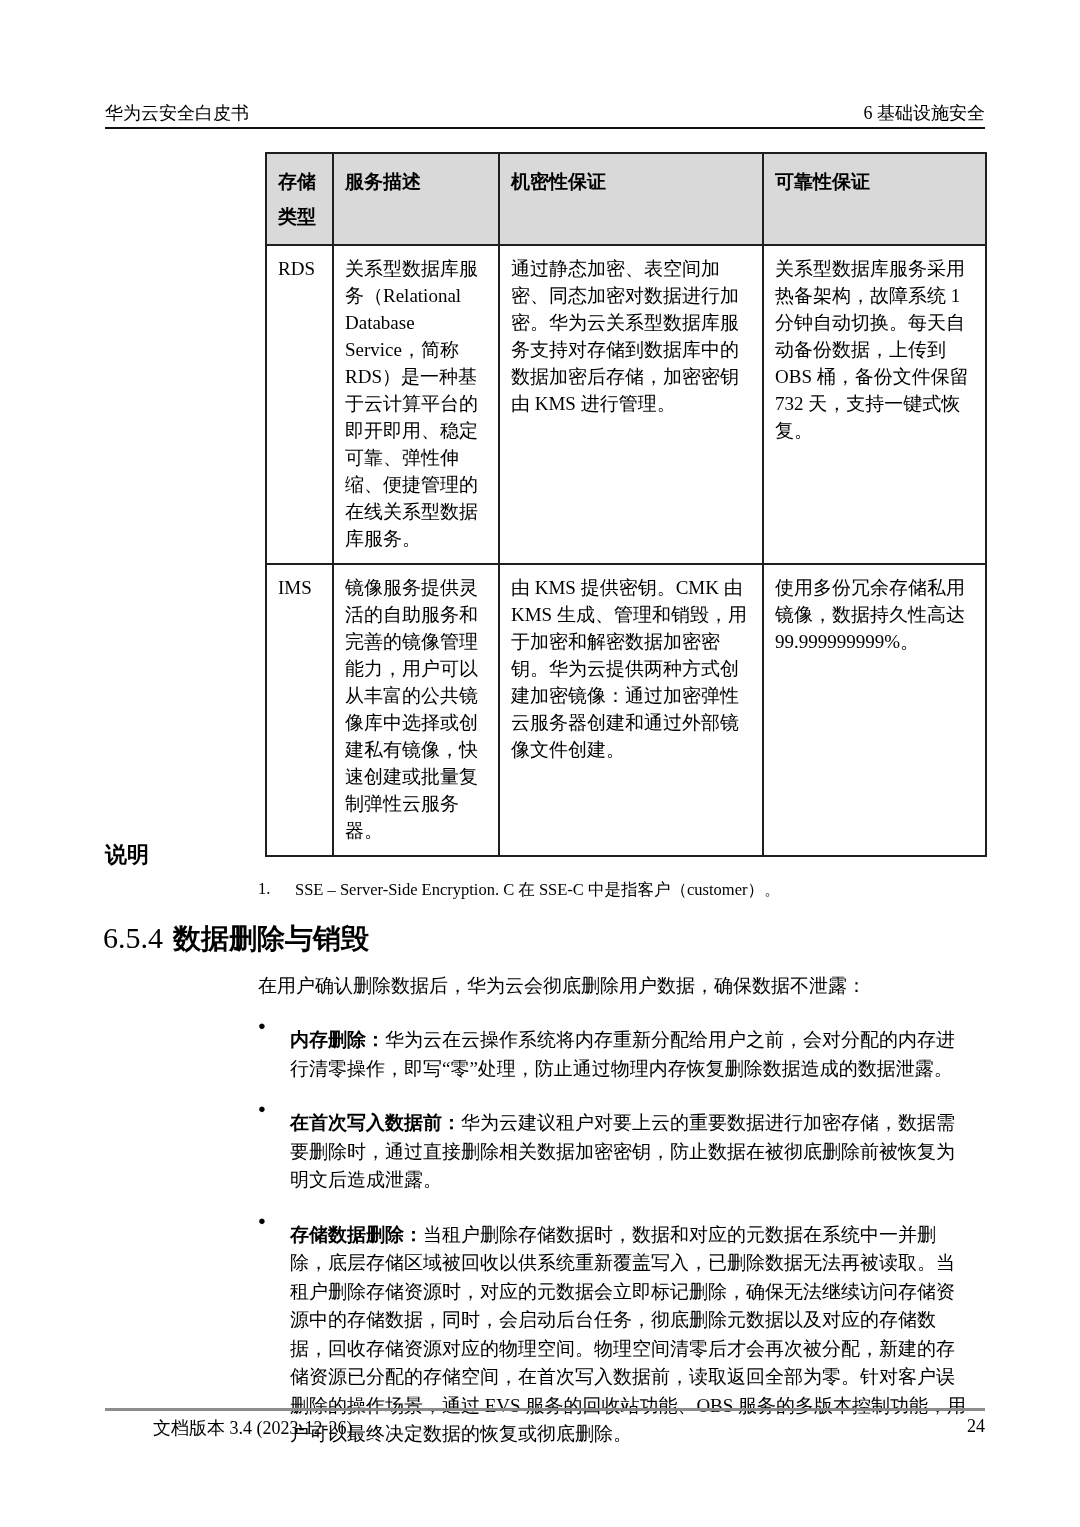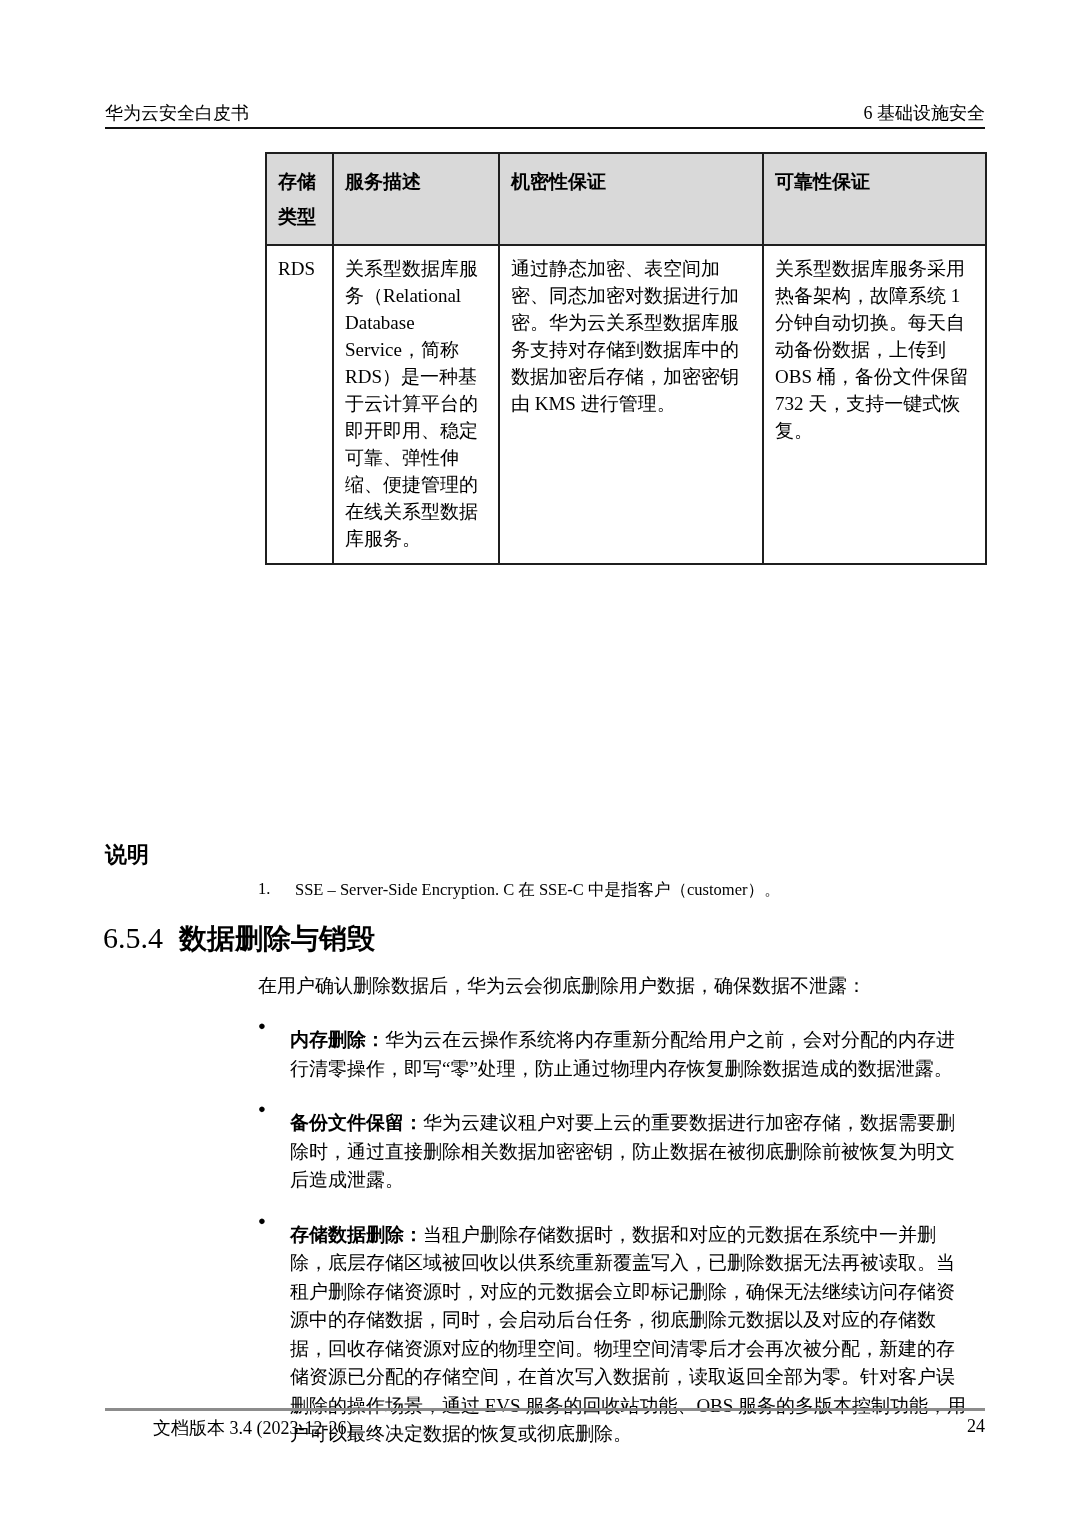--- a/index.html
+++ b/index.html
@@ -46,21 +46,21 @@
   }
   .note-item{
     position:absolute;left:258px;top:879px;width:700px;
     font-size:16.5px;display:flex;
   }
   .note-num{width:37px;flex:0 0 37px;}
   
   .sec-heading{position:absolute;left:103px;top:920px;white-space:nowrap;}
   .sec-num{font-size:30px;font-family:"Liberation Serif","DejaVu Serif",serif;}
   .sec-title{
-    font-size:28px;margin-left:16px;
+    font-size:28px;margin-left:10px;
     font-family:"Liberation Sans","DejaVu Sans",sans-serif;
     font-weight:bold;
   }
   .sec-intro{position:absolute;left:258px;top:972px;width:710px;font-size:19px;line-height:1.5;}
   .bullets{position:absolute;left:258px;top:1011px;width:712px;}
   .bullet{display:flex;margin-bottom:11px;}
   .bullet-marker{flex:0 0 32px;font-size:13px;padding-top:7px;}
   .bullet-body{flex:1;font-size:19px;line-height:1.5;margin-top:15px;}
   .bullet-label{font-weight:bold;font-family:"Liberation Sans","DejaVu Sans",sans-serif;}
   
@@ -105,20 +105,26 @@
         <th>可靠性保证</th>
       </tr>
     </thead>
     <tbody>
       <tr class="row-rds">
         <td>RDS</td>
         <td>关系型数据库服务（Relational Database Service，简称 RDS）是一种基于云计算平台的即开即用、稳定可靠、弹性伸缩、便捷管理的在线关系型数据库服务。</td>
         <td>通过静态加密、表空间加密、同态加密对数据进行加密。华为云关系型数据库服务支持对存储到数据库中的数据加密后存储，加密密钥由 KMS 进行管理。</td>
         <td>关系型数据库服务采用热备架构，故障系统 1 分钟自动切换。每天自动备份数据，上传到 OBS 桶，备份文件保留 732 天，支持一键式恢复。</td>
       </tr>
+      <tr class="row-ims">
+        <td>IMS</td>
+        <td>镜像服务提供灵活的自助服务和完善的镜像管理能力，用户可以从丰富的公共镜像库中选择或创建私有镜像，快速创建或批量复制弹性云服务器。</td>
+        <td>由 KMS 提供密钥。CMK 由 KMS 生成、管理和销毁，用于加密和解密数据加密密钥。华为云提供两种方式创建加密镜像：通过加密弹性云服务器创建和通过外部镜像文件创建。</td>
+        <td>使用多份冗余存储私用镜像，数据持久性高达 99.999999999%。</td>
+      </tr>
     </tbody>
   </table>
 
   <div class="note-title">说明</div>
   <div class="note-item">
     <span class="note-num">1.</span>
     <span>SSE  –  Server-Side Encryption. C  在  SSE-C  中是指客户（customer）。</span>
   </div>
 
   <div class="sec-heading">
@@ -126,21 +132,21 @@
   </div>
   <div class="sec-intro">在用户确认删除数据后，华为云会彻底删除用户数据，确保数据不泄露：</div>
 
   <div class="bullets">
     <div class="bullet">
       <span class="bullet-marker">●</span>
       <span class="bullet-body"><span class="bullet-label">内存删除：</span><span>华为云在云操作系统将内存重新分配给用户之前，会对分配的内存进行清零操作，即写“零”处理，防止通过物理内存恢复删除数据造成的数据泄露。</span></span>
     </div>
     <div class="bullet">
       <span class="bullet-marker">●</span>
-      <span class="bullet-body"><span class="bullet-label">备份文件保留：</span><span>华为云建议租户对要上云的重要数据进行加密存储，数据需要删除时，通过直接删除相关数据加密密钥，防止数据在被彻底删除前被恢复为明文后造成泄露。</span></span>
+      <span class="bullet-body"><span class="bullet-label">在首次写入数据前：</span><span>华为云建议租户对要上云的重要数据进行加密存储，数据需要删除时，通过直接删除相关数据加密密钥，防止数据在被彻底删除前被恢复为明文后造成泄露。</span></span>
     </div>
     <div class="bullet">
       <span class="bullet-marker">●</span>
       <span class="bullet-body"><span class="bullet-label">存储数据删除：</span><span>当租户删除存储数据时，数据和对应的元数据在系统中一并删除，底层存储区域被回收以供系统重新覆盖写入，已删除数据无法再被读取。当租户删除存储资源时，对应的元数据会立即标记删除，确保无法继续访问存储资源中的存储数据，同时，会启动后台任务，彻底删除元数据以及对应的存储数据，回收存储资源对应的物理空间。物理空间清零后才会再次被分配，新建的存储资源已分配的存储空间，在首次写入数据前，读取返回全部为零。针对客户误删除的操作场景，通过 EVS 服务的回收站功能、OBS 服务的多版本控制功能，用户可以最终决定数据的恢复或彻底删除。</span></span>
     </div>
   </div>
 
   <div class="ftr-rule"></div>
   <div class="ftr-left">文档版本 3.4 (2023-12-26)</div>
   <div class="ftr-page">24</div>

